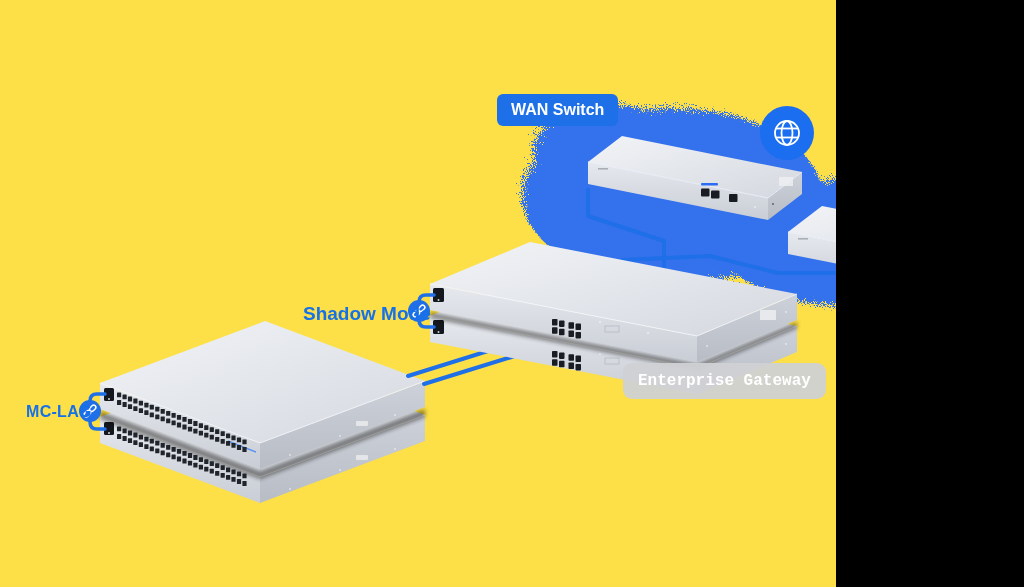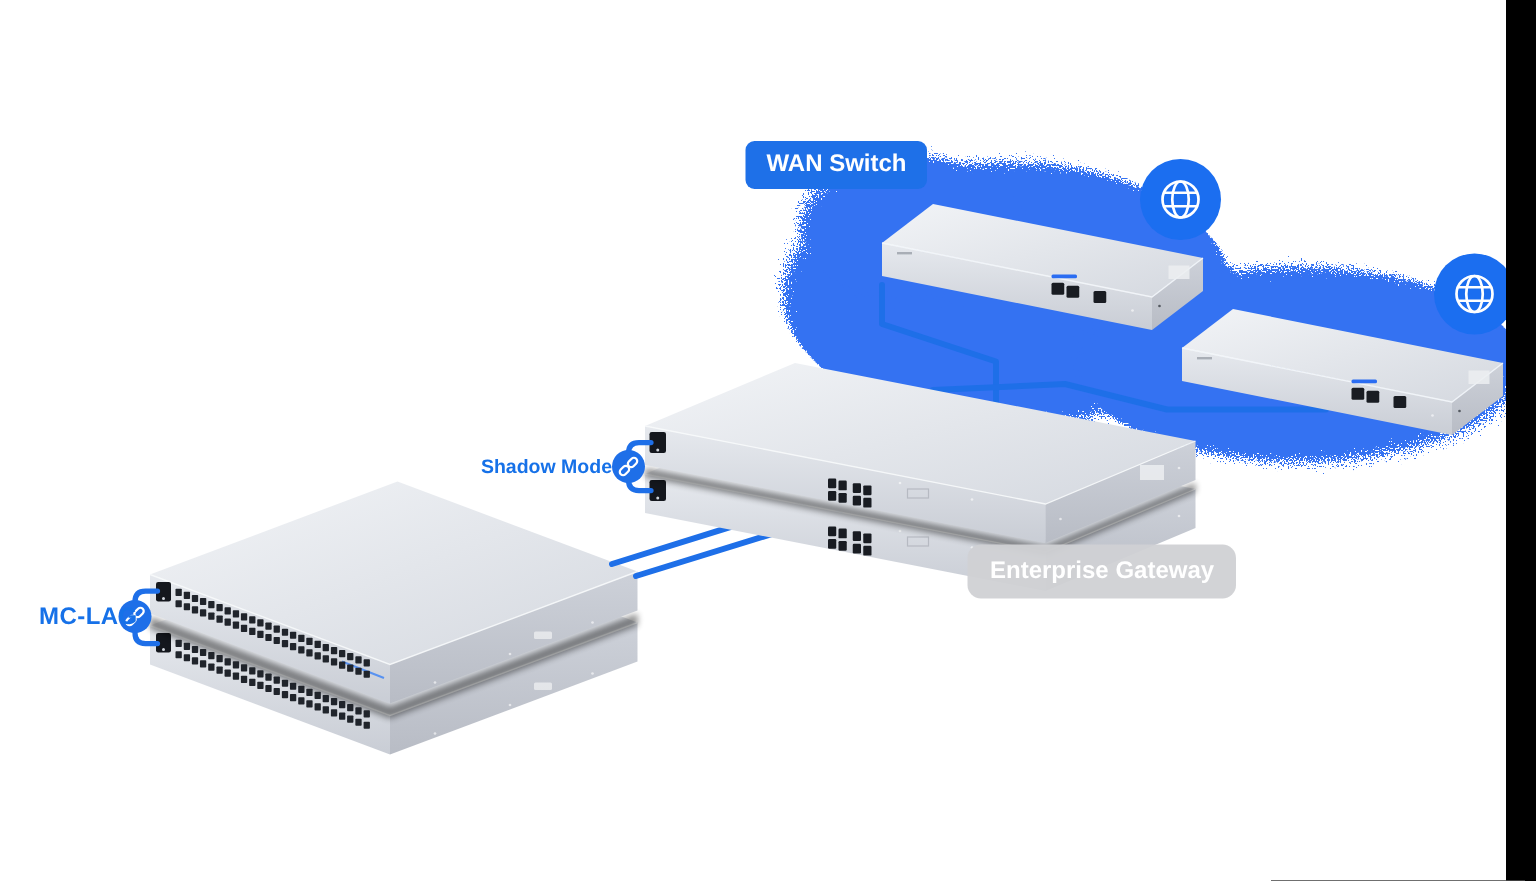--- a/index.html
+++ b/index.html
@@ -1,28 +1,28 @@
 <!DOCTYPE html>
 <html><head>
 <meta charset="utf-8">
 <style>
   html,body{margin:0;padding:0;background:#000;}
-  .stage{position:relative;width:1004px;height:587px;background:#ffffff;overflow:hidden;
+  .stage{position:relative;width:836px;height:587px;background:#fde047;overflow:hidden;
          font-family:"Liberation Sans", sans-serif;}
   .stage svg{position:absolute;left:0;top:0;}
   .badge{position:absolute;white-space:nowrap;display:inline-block;
          font-weight:bold;color:#fff;line-height:1;}
   .badge-blue{background:#1e70e8;font-size:16px;padding:8px 14px;border-radius:6px;}
   .badge-gray{background:rgba(208,209,212,0.95);font-size:16px;padding:10px 15px;border-radius:9px;}
-  .lbl-blue{position:absolute;color:#1671e8;font-weight:bold;font-size:13px;
+  .lbl-blue{position:absolute;color:#1671e8;font-weight:bold;font-size:19px;
             white-space:nowrap;line-height:1;}
   #lbl-shadow-mode{left:303px;top:304px;width:105px;text-align:right;}
   #lbl-mc-lag{left:26px;top:404px;letter-spacing:.3px;font-size:16px;}
   #badge-wan{left:497px;top:94px;}
-  #badge-gw{left:645px;top:363px;}
+  #badge-gw{left:623px;top:363px;font-family:Liberation Mono, monospace;}
   #badge-agg{left:348px;top:461px;}
 </style>
 </head>
 <body>
 
 <div class="stage">
 
 <svg width="1024" height="587" viewBox="0 0 1024 587">
   <defs>
     <filter id="spray" x="-30%" y="-30%" width="160%" height="160%">

